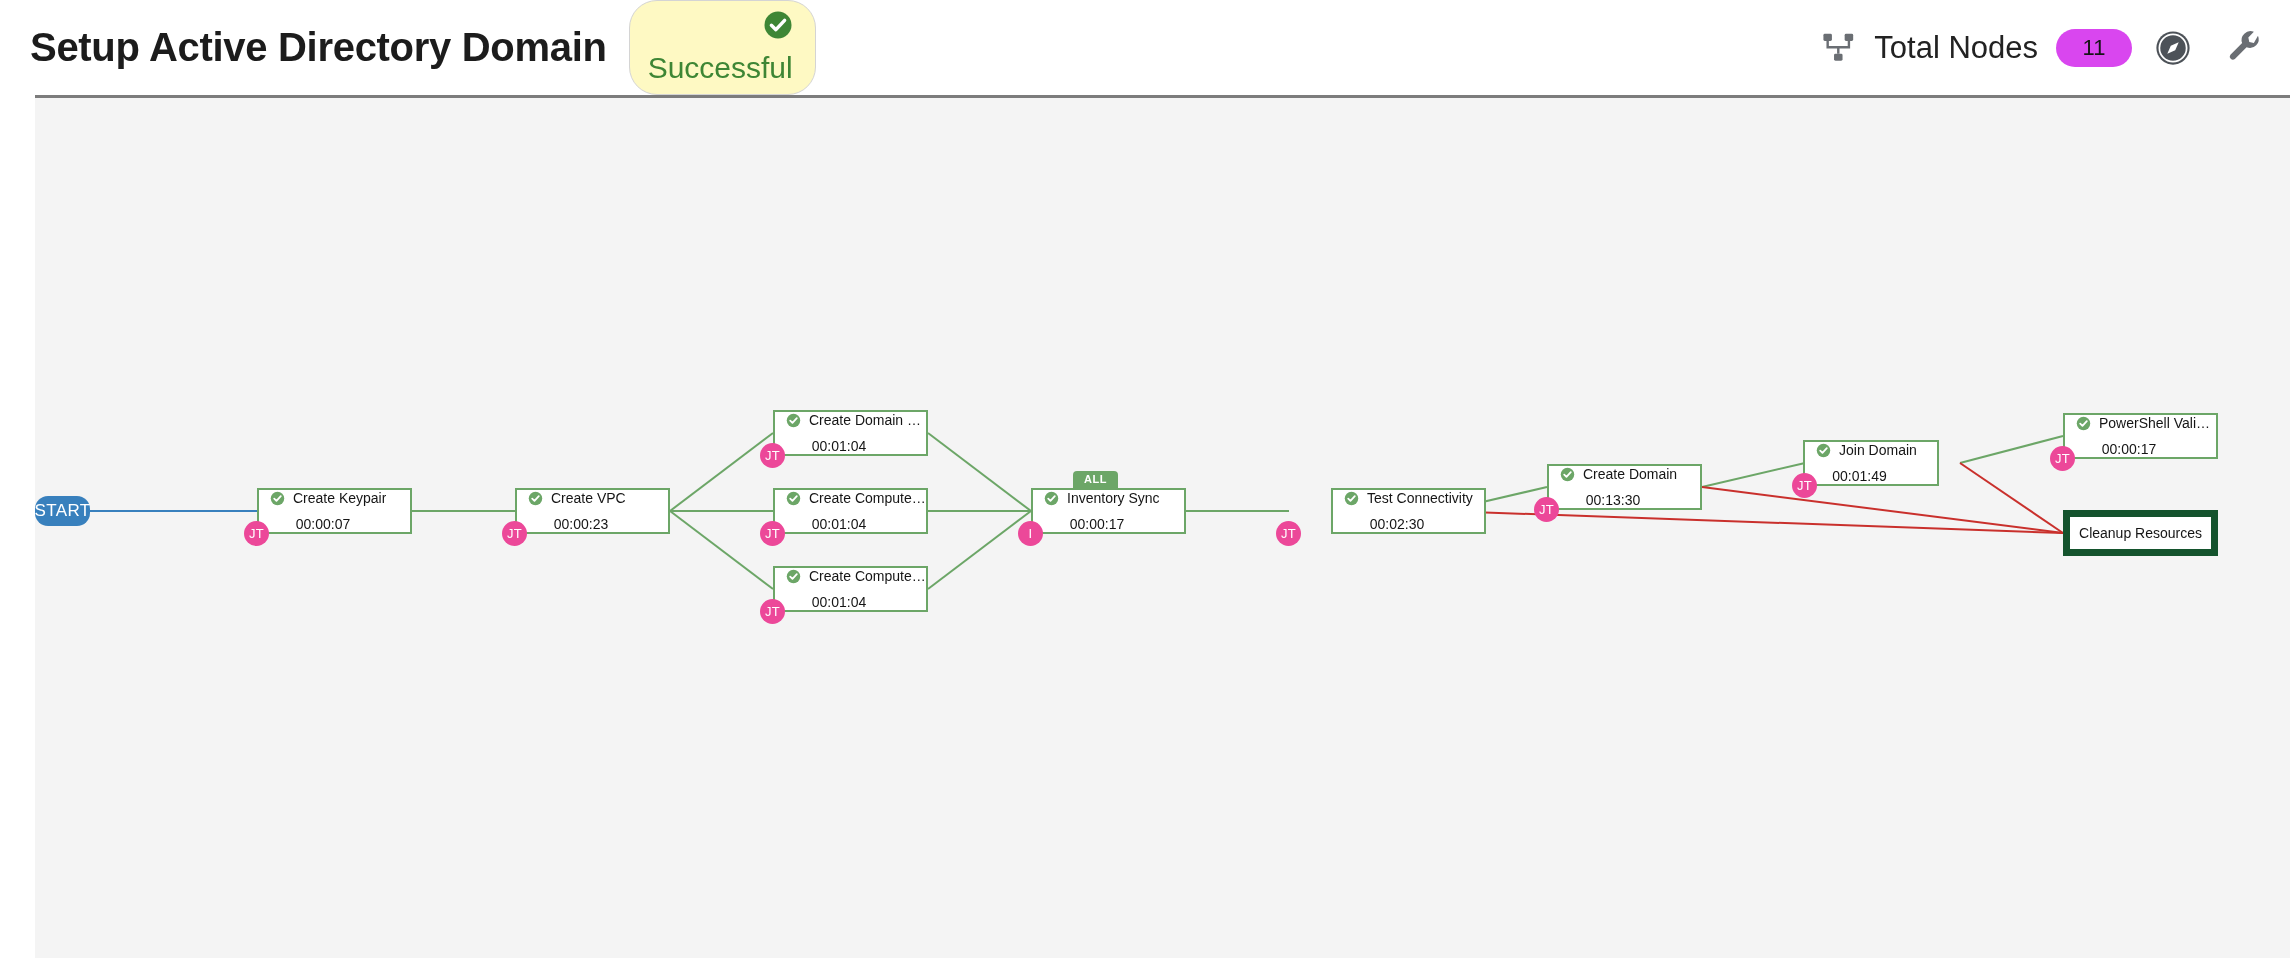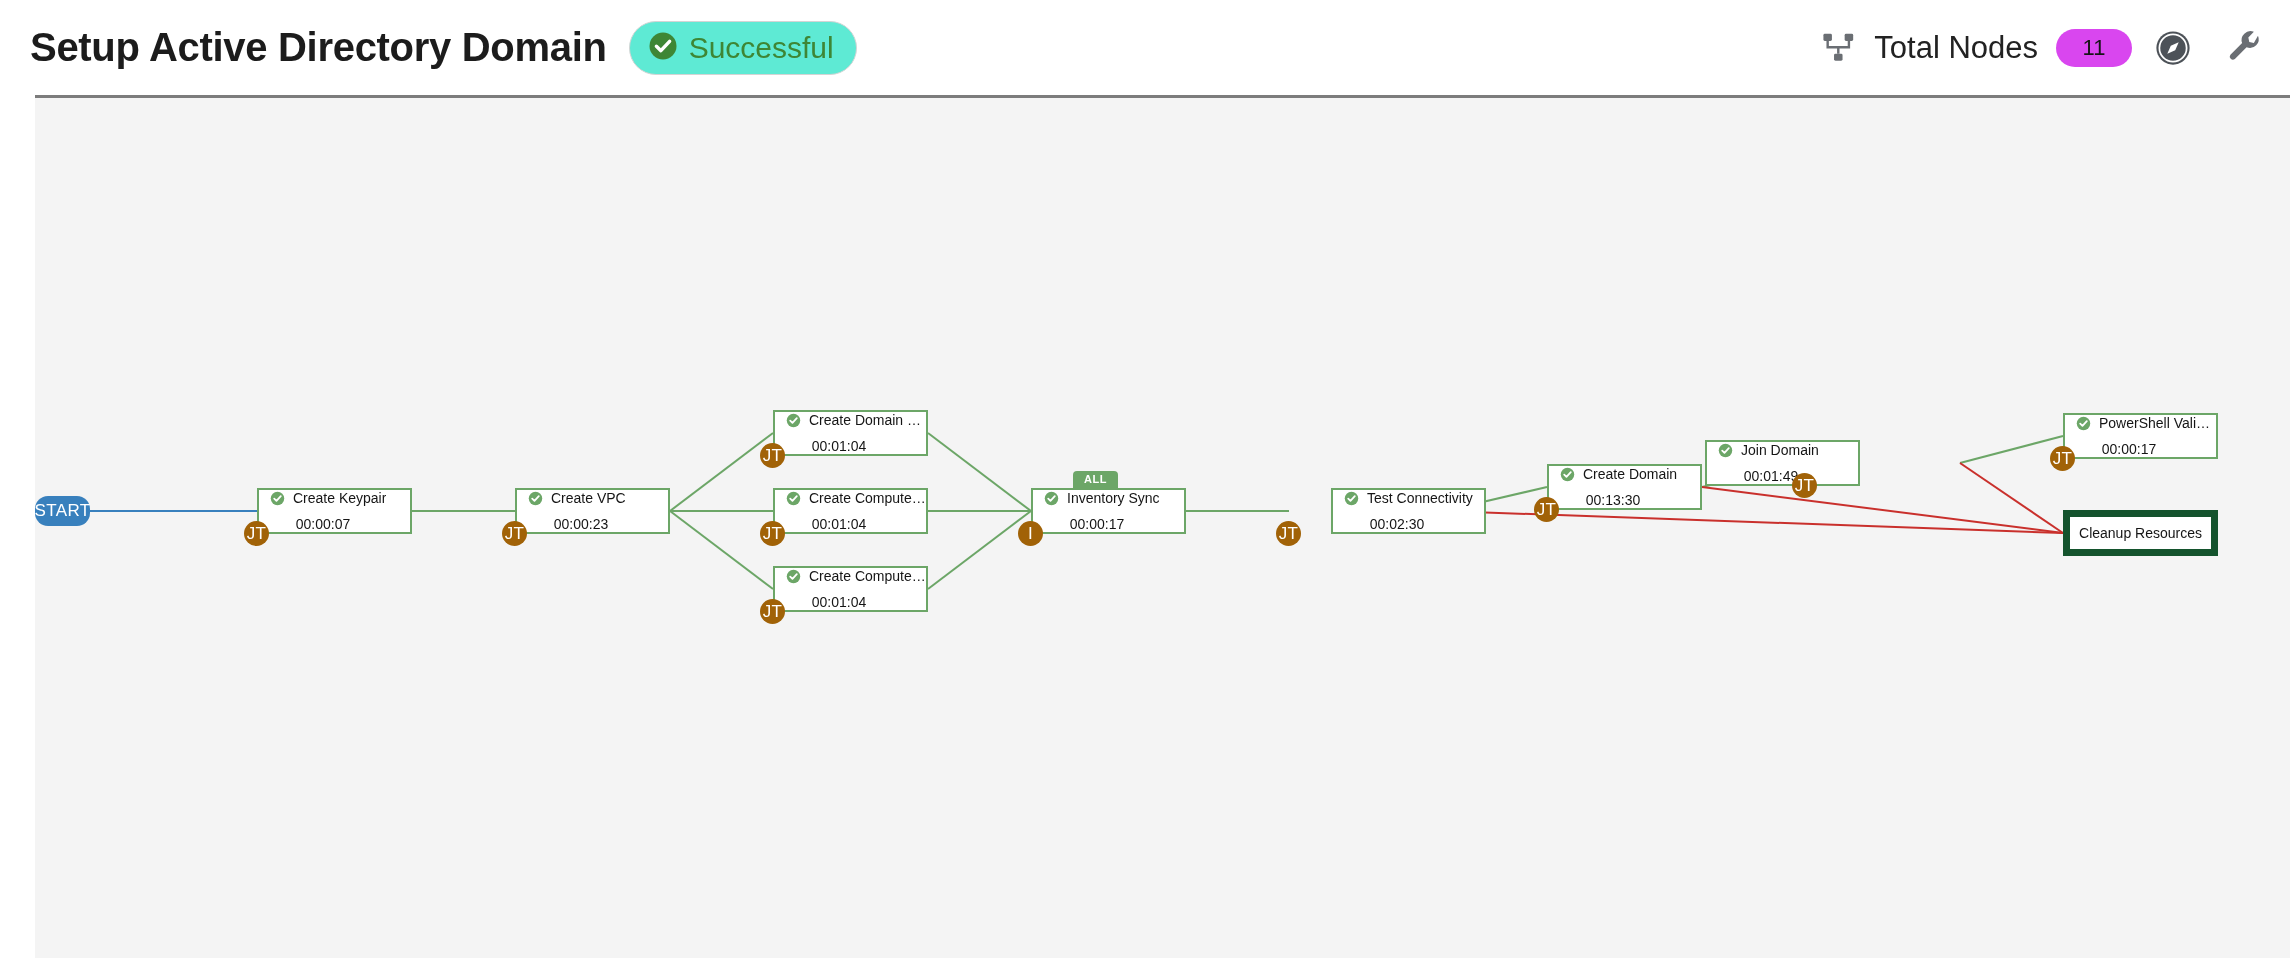--- a/index.html
+++ b/index.html
@@ -35,27 +35,28 @@
   }
   #page-title {
     font-size: 40px;
     font-weight: bold;
     color: #1c1c1c;
     letter-spacing: -0.3px;
     white-space: nowrap;
   }
   #status-pill {
     display: flex;
-    align-items: flex-start;
+    align-items: flex-end;
     gap: 11px;
     margin-left: 22px;
     padding: 9px 22px 9px 18px;
     border: 1px solid #d4d4d4;
     border-radius: 28px;
-    background: #5eead4;
+    background: #fef9c3;
+    flex-direction: column;
   }
   #status-pill .status-text {
     font-size: 30px;
     color: #3e8635;
     white-space: nowrap;
   }
   .check-circle {
     width: 30px;
     height: 30px;
     flex: 0 0 30px;
@@ -159,23 +160,23 @@
     font-size: 17px;
     letter-spacing: 0.4px;
   }
 
   
   .type-badge {
     position: absolute;
     width: 25px;
     height: 25px;
     border-radius: 50%;
-    background: #a16207;
+    background: #ec4899;
     color: #ffffff;
-    font-size: 17px;
+    font-size: 13px;
     display: flex;
     align-items: center;
     justify-content: center;
     letter-spacing: 0.2px;
   }
 
   
   .all-badge {
     position: absolute;
     background: #6ca667;
@@ -348,21 +349,21 @@
           <div class="node-title-row">
             <svg class="check-sm" viewBox="0 0 20 20">
               <circle cx="10" cy="10" r="9" fill="#6ca667"></circle>
               <path d="M5.6 10.2 L8.6 13.1 L14.4 6.9" fill="none" stroke="#ffffff" stroke-width="2.4" stroke-linecap="round" stroke-linejoin="round"></path>
             </svg>
             <span class="node-title">Create Domain</span>
           </div>
           <div class="node-duration">00:13:30</div>
         </div>
         <div class="type-badge" style="left: 1499px; top: 399px;">JT</div>
-        <div class="node" style="left: 1670px; top: 342px; width: 155px; height: 46px;">
+        <div class="node" style="left: 1768px; top: 342px; width: 136px; height: 46px;">
           <div class="node-title-row">
             <svg class="check-sm" viewBox="0 0 20 20">
               <circle cx="10" cy="10" r="9" fill="#6ca667"></circle>
               <path d="M5.6 10.2 L8.6 13.1 L14.4 6.9" fill="none" stroke="#ffffff" stroke-width="2.4" stroke-linecap="round" stroke-linejoin="round"></path>
             </svg>
             <span class="node-title">Join Domain</span>
           </div>
           <div class="node-duration">00:01:49</div>
         </div>
         <div class="type-badge" style="left: 1757px; top: 375px;">JT</div>

